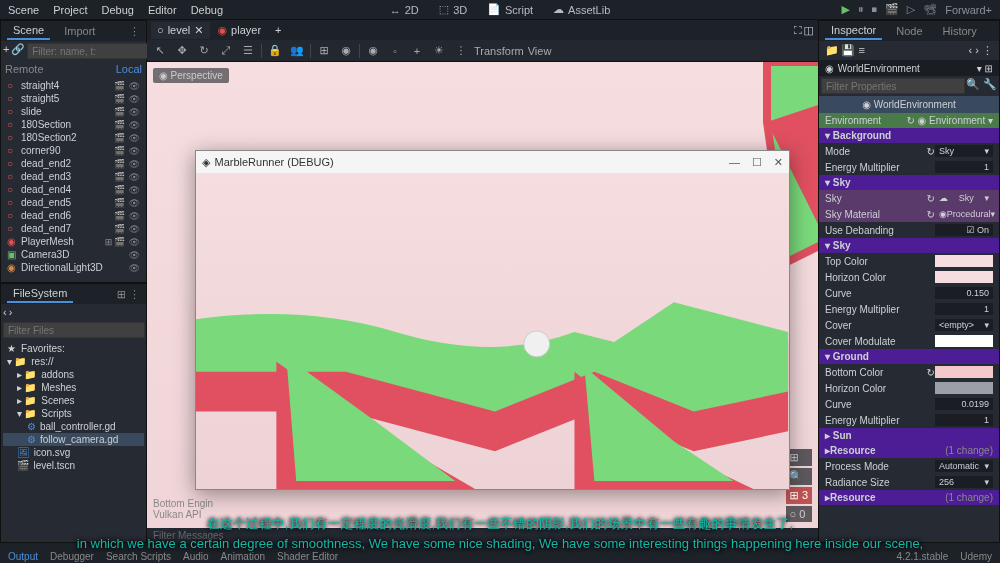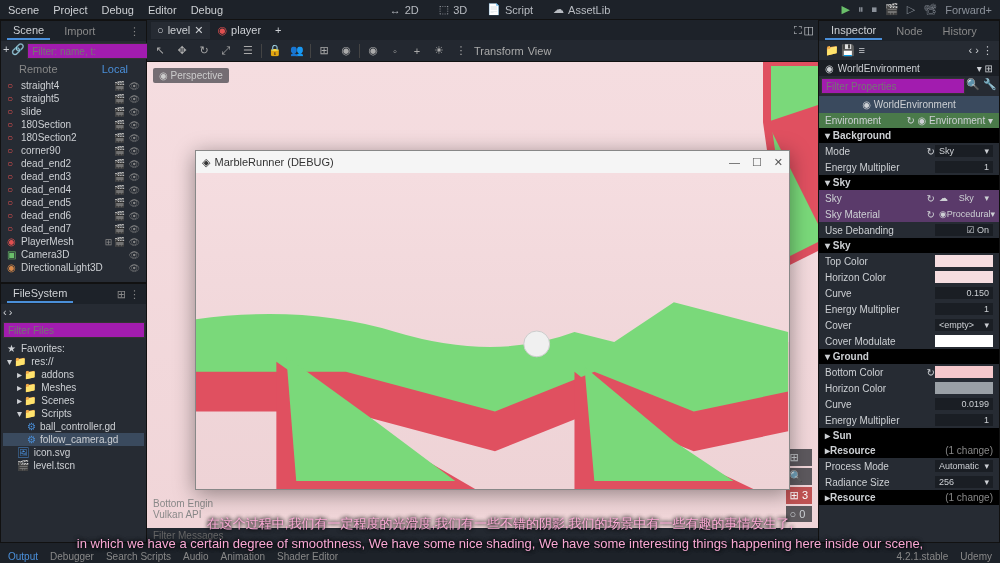--- a/index.html
+++ b/index.html
@@ -17,53 +17,53 @@
 .panel-header .tab.active { color: #cdd0d4; border-bottom: 2px solid #4a8fd9; }
 .left-col { width: 147px; display: flex; flex-direction: column; }
 .scene { flex: 1; }
 .filesystem { height: 260px; }
 .tree { flex: 1; overflow: auto; padding: 2px; }
 .tree-item { display: flex; align-items: center; padding: 1px 4px; gap: 4px; font-size: 10px; }
 .tree-item.selected { background: #3a4a5e; }
 .tree-item .icon { width: 10px; display: inline-block; }
 .tree-item .eye { margin-left: auto; color: #888; font-size: 9px; }
 .filter-row { display: flex; padding: 2px; gap: 2px; }
-.filter-row input { flex: 1; background: #a21caf; border: 1px solid #333; color: #cdd0d4; padding: 1px 4px; font-size: 10px; height: 16px; }
+.filter-row input { flex: 1; background: #404040; border: 1px solid #333; color: #cdd0d4; padding: 1px 4px; font-size: 10px; height: 16px; }
 .viewport-col { flex: 1; display: flex; flex-direction: column; background: #262b33; }
 .viewport-tabs { height: 20px; display: flex; align-items: center; padding: 0 4px; gap: 2px; background: #1d2229; }
 .viewport-tabs .tab { padding: 2px 6px; display: flex; gap: 4px; align-items: center; }
 .viewport-tabs .tab.active { background: #262b33; }
 .toolbar { height: 22px; display: flex; align-items: center; gap: 4px; padding: 0 4px; background: #232830; border-bottom: 1px solid #111; }
 .toolbar .sep { width: 1px; height: 14px; background: #444; }
 .toolbar .btn { width: 18px; height: 18px; display: flex; align-items: center; justify-content: center; color: #aaa; }
 .toolbar .text { color: #aaa; }
 .viewport { flex: 1; background: linear-gradient(#f5dde0, #f0d5d8); position: relative; }
 .persp-badge { position: absolute; top: 6px; left: 6px; background: rgba(30,35,42,0.6); padding: 2px 6px; color: #ccc; font-size: 10px; border-radius: 2px; }
 .right-col { width: 182px; display: flex; flex-direction: column; }
 .inspector { flex: 1; display: flex; flex-direction: column; }
 .insp-header { background: #3a4a5e; padding: 3px 6px; text-align: center; font-size: 10px; }
 .insp-row { display: flex; align-items: center; padding: 1px 6px; font-size: 10px; min-height: 16px; }
 .insp-row .label { flex: 1; color: #cdd0d4; }
 .insp-row .value { width: 58px; background: #1a1e24; padding: 1px 4px; text-align: right; color: #cdd0d4; font-size: 9px; }
 .insp-row .swatch { width: 58px; height: 12px; }
-.insp-group { background: #000000; padding: 2px 6px; font-size: 10px; font-weight: bold; }
+.insp-group { background: #4c1d95; padding: 2px 6px; font-size: 10px; font-weight: bold; }
 .insp-banner { background: #4a7a4a; padding: 2px 6px; font-size: 10px; display: flex; }
 .floating-window { position: absolute; top: 150px; left: 195px; width: 595px; height: 340px; background: #fff; border: 1px solid #888; box-shadow: 0 4px 20px rgba(0,0,0,0.4); z-index: 100; }
 .floating-window .titlebar { height: 22px; background: #f5f5f5; display: flex; align-items: center; padding: 0 6px; font-size: 11px; color: #333; }
 .floating-window .titlebar .controls { margin-left: auto; display: flex; gap: 12px; color: #555; }
 .floating-window .content { height: calc(100% - 22px); background: linear-gradient(#f5dde0 0%, #f0d6d9 60%, #eed3d6 100%); position: relative; overflow: hidden; }
-.subtitle { position: absolute; bottom: 30px; left: 50%; transform: translateX(-50%); color: #f9a8d4; font-size: 13px; text-shadow: 0 0 4px #000, 0 0 4px #000; text-align: right; z-index: 200; white-space: nowrap; }
+.subtitle { position: absolute; bottom: 30px; left: 50%; transform: translateX(-50%); color: #14b8a6; font-size: 13px; text-shadow: 0 0 4px #000, 0 0 4px #000; text-align: right; z-index: 200; white-space: nowrap; }
 .subtitle2 { bottom: 12px; }
 .footer { position: absolute; bottom: 0; left: 0; right: 0; height: 14px; background: #1d2229; display: flex; align-items: center; padding: 0 8px; gap: 12px; font-size: 10px; color: #888; }
 .red-dot { color: #e05050; }
 .green-node { color: #6abf6a; }
 .blue-node { color: #4a8fd9; }
 .orange-node { color: #d98a4a; }
 .insp-dropdown { width: 58px; background: #1a1e24; padding: 1px 4px; font-size: 9px; display: flex; justify-content: space-between; }
-.remote-local { display: flex; padding: 2px 18px; gap: 10px; }
+.remote-local { display: flex; padding: 2px 4px; gap: 10px; }
 .remote-local .r { color: #888; }
 .remote-local .l { color: #4a8fd9; margin-left: auto; }
 .gizmo { position: absolute; top: 10px; right: 14px; width: 40px; height: 40px; }
 .gizmo .axis { position: absolute; width: 10px; height: 10px; border-radius: 50%; }
 </style>
 </head>
 <body>
 
 <div class="menubar">
   <span class="item">Scene</span>

